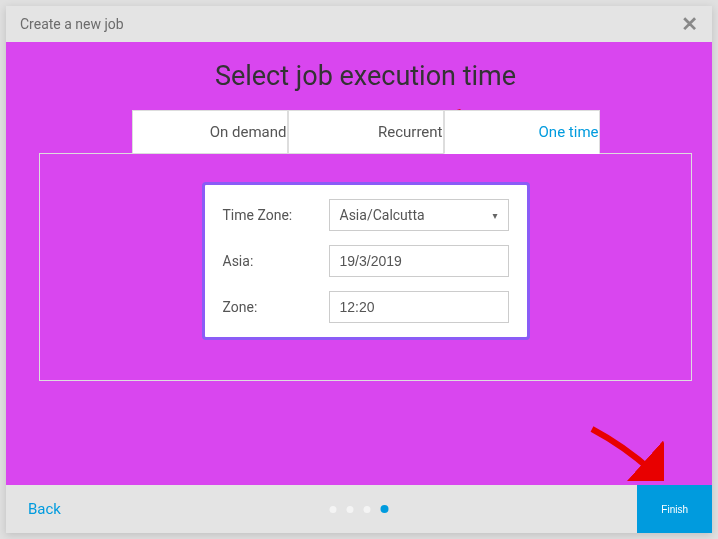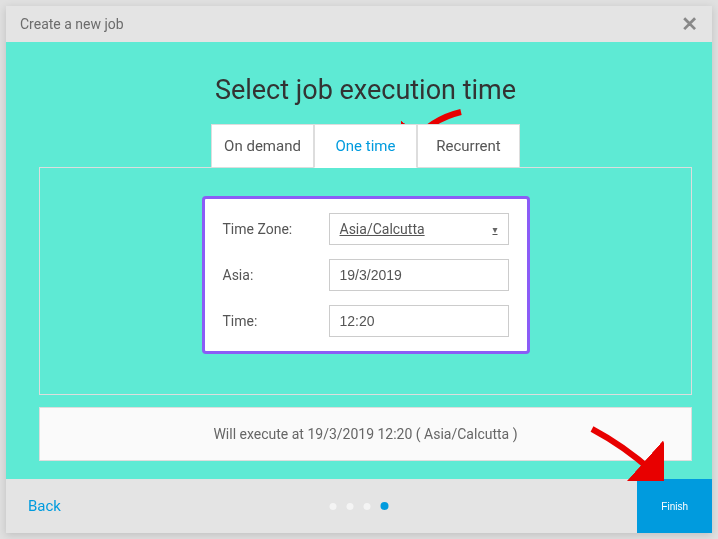--- a/index.html
+++ b/index.html
@@ -5,28 +5,27 @@
     * { box-sizing: border-box; margin: 0; padding: 0; }
     body {
       font-family: -apple-system, BlinkMacSystemFont, "Segoe UI", Roboto, "Helvetica Neue", Arial, sans-serif;
       background: #e0e0e0;
       width: 718px;
       height: 539px;
       overflow: hidden;
       position: relative;
     }
     .modal {
-      background: #5eead4;
+      background: #d946ef;
       margin: 6px;
       box-shadow: 0 2px 8px rgba(0,0,0,0.15);
       position: relative;
       height: 527px;
       display: flex;
       flex-direction: column;
-      gap: 14px;
     }
     .modal-header {
       background: #e4e4e4;
       padding: 8px 14px;
       display: flex;
       justify-content: space-between;
       align-items: center;
       color: #6c6c6c;
       font-size: 14px;
     }
@@ -53,22 +52,22 @@
     }
     .tabs {
       display: flex;
       justify-content: center;
       position: relative;
       z-index: 2;
     }
     .tab {
       border: 1px solid #ddd;
       padding: 12px 0;
-      width: 103px;
-      text-align: center;
+      width: 156px;
+      text-align: right;
       font-size: 15px;
       color: #555;
       cursor: pointer;
       background: #fff;
       margin-bottom: -1px;
     }
     .tab.active {
       color: #009bde;
       border-bottom: 1px solid #fff;
     }
@@ -106,41 +105,40 @@
       font-size: 14px;
       width: 180px;
       color: #555;
       background: #fff;
     }
     .form-select {
       display: flex;
       justify-content: space-between;
       align-items: center;
       cursor: pointer;
-      text-decoration: underline;
     }
     .caret {
       font-size: 10px;
       color: #666;
     }
     .execute-info {
       border: 1px solid #ddd;
       background: #fafafa;
       padding: 18px;
       text-align: center;
       color: #666;
       font-size: 14px;
       margin-top: 12px;
     }
     .modal-footer {
       background: #e4e4e4;
       display: flex;
       justify-content: space-between;
       align-items: center;
-      height: 54px;
+      height: 48px;
       margin-top: auto;
     }
     .back-btn {
       color: #009bde;
       font-size: 15px;
       padding: 0 22px;
       cursor: pointer;
       height: 100%;
       display: flex;
       align-items: center;
@@ -190,45 +188,44 @@
   <div class="modal-header">
     <span>Create a new job</span>
     <span class="close-icon">✕</span>
   </div>
 
   <div class="modal-body">
     <h1 class="main-title">Select job execution time</h1>
 
     <div class="tabs">
       <div class="tab">On demand</div>
+      <div class="tab">Recurrent</div>
       <div class="tab active">One time</div>
-      <div class="tab">Recurrent</div>
     </div>
 
     <div class="content-panel">
       <div class="form-box">
         <div class="form-row">
           <span class="form-label">Time Zone:</span>
           <div class="form-select">
             <span>Asia/Calcutta</span>
             <span class="caret">▾</span>
           </div>
         </div>
         <div class="form-row">
           <span class="form-label">Asia:</span>
           <input class="form-input" value="19/3/2019" style="">
         </div>
         <div class="form-row">
-          <span class="form-label">Time:</span>
+          <span class="form-label">Zone:</span>
           <input class="form-input" value="12:20" style="">
         </div>
       </div>
     </div>
 
-    <div class="execute-info">Will execute at 19/3/2019 12:20 ( Asia/Calcutta )</div>
   </div>
 
   <div class="modal-footer">
     <div class="back-btn">Back</div>
     <div class="dots">
       <span class="dot"></span>
       <span class="dot"></span>
       <span class="dot"></span>
       <span class="dot active"></span>
     </div>

